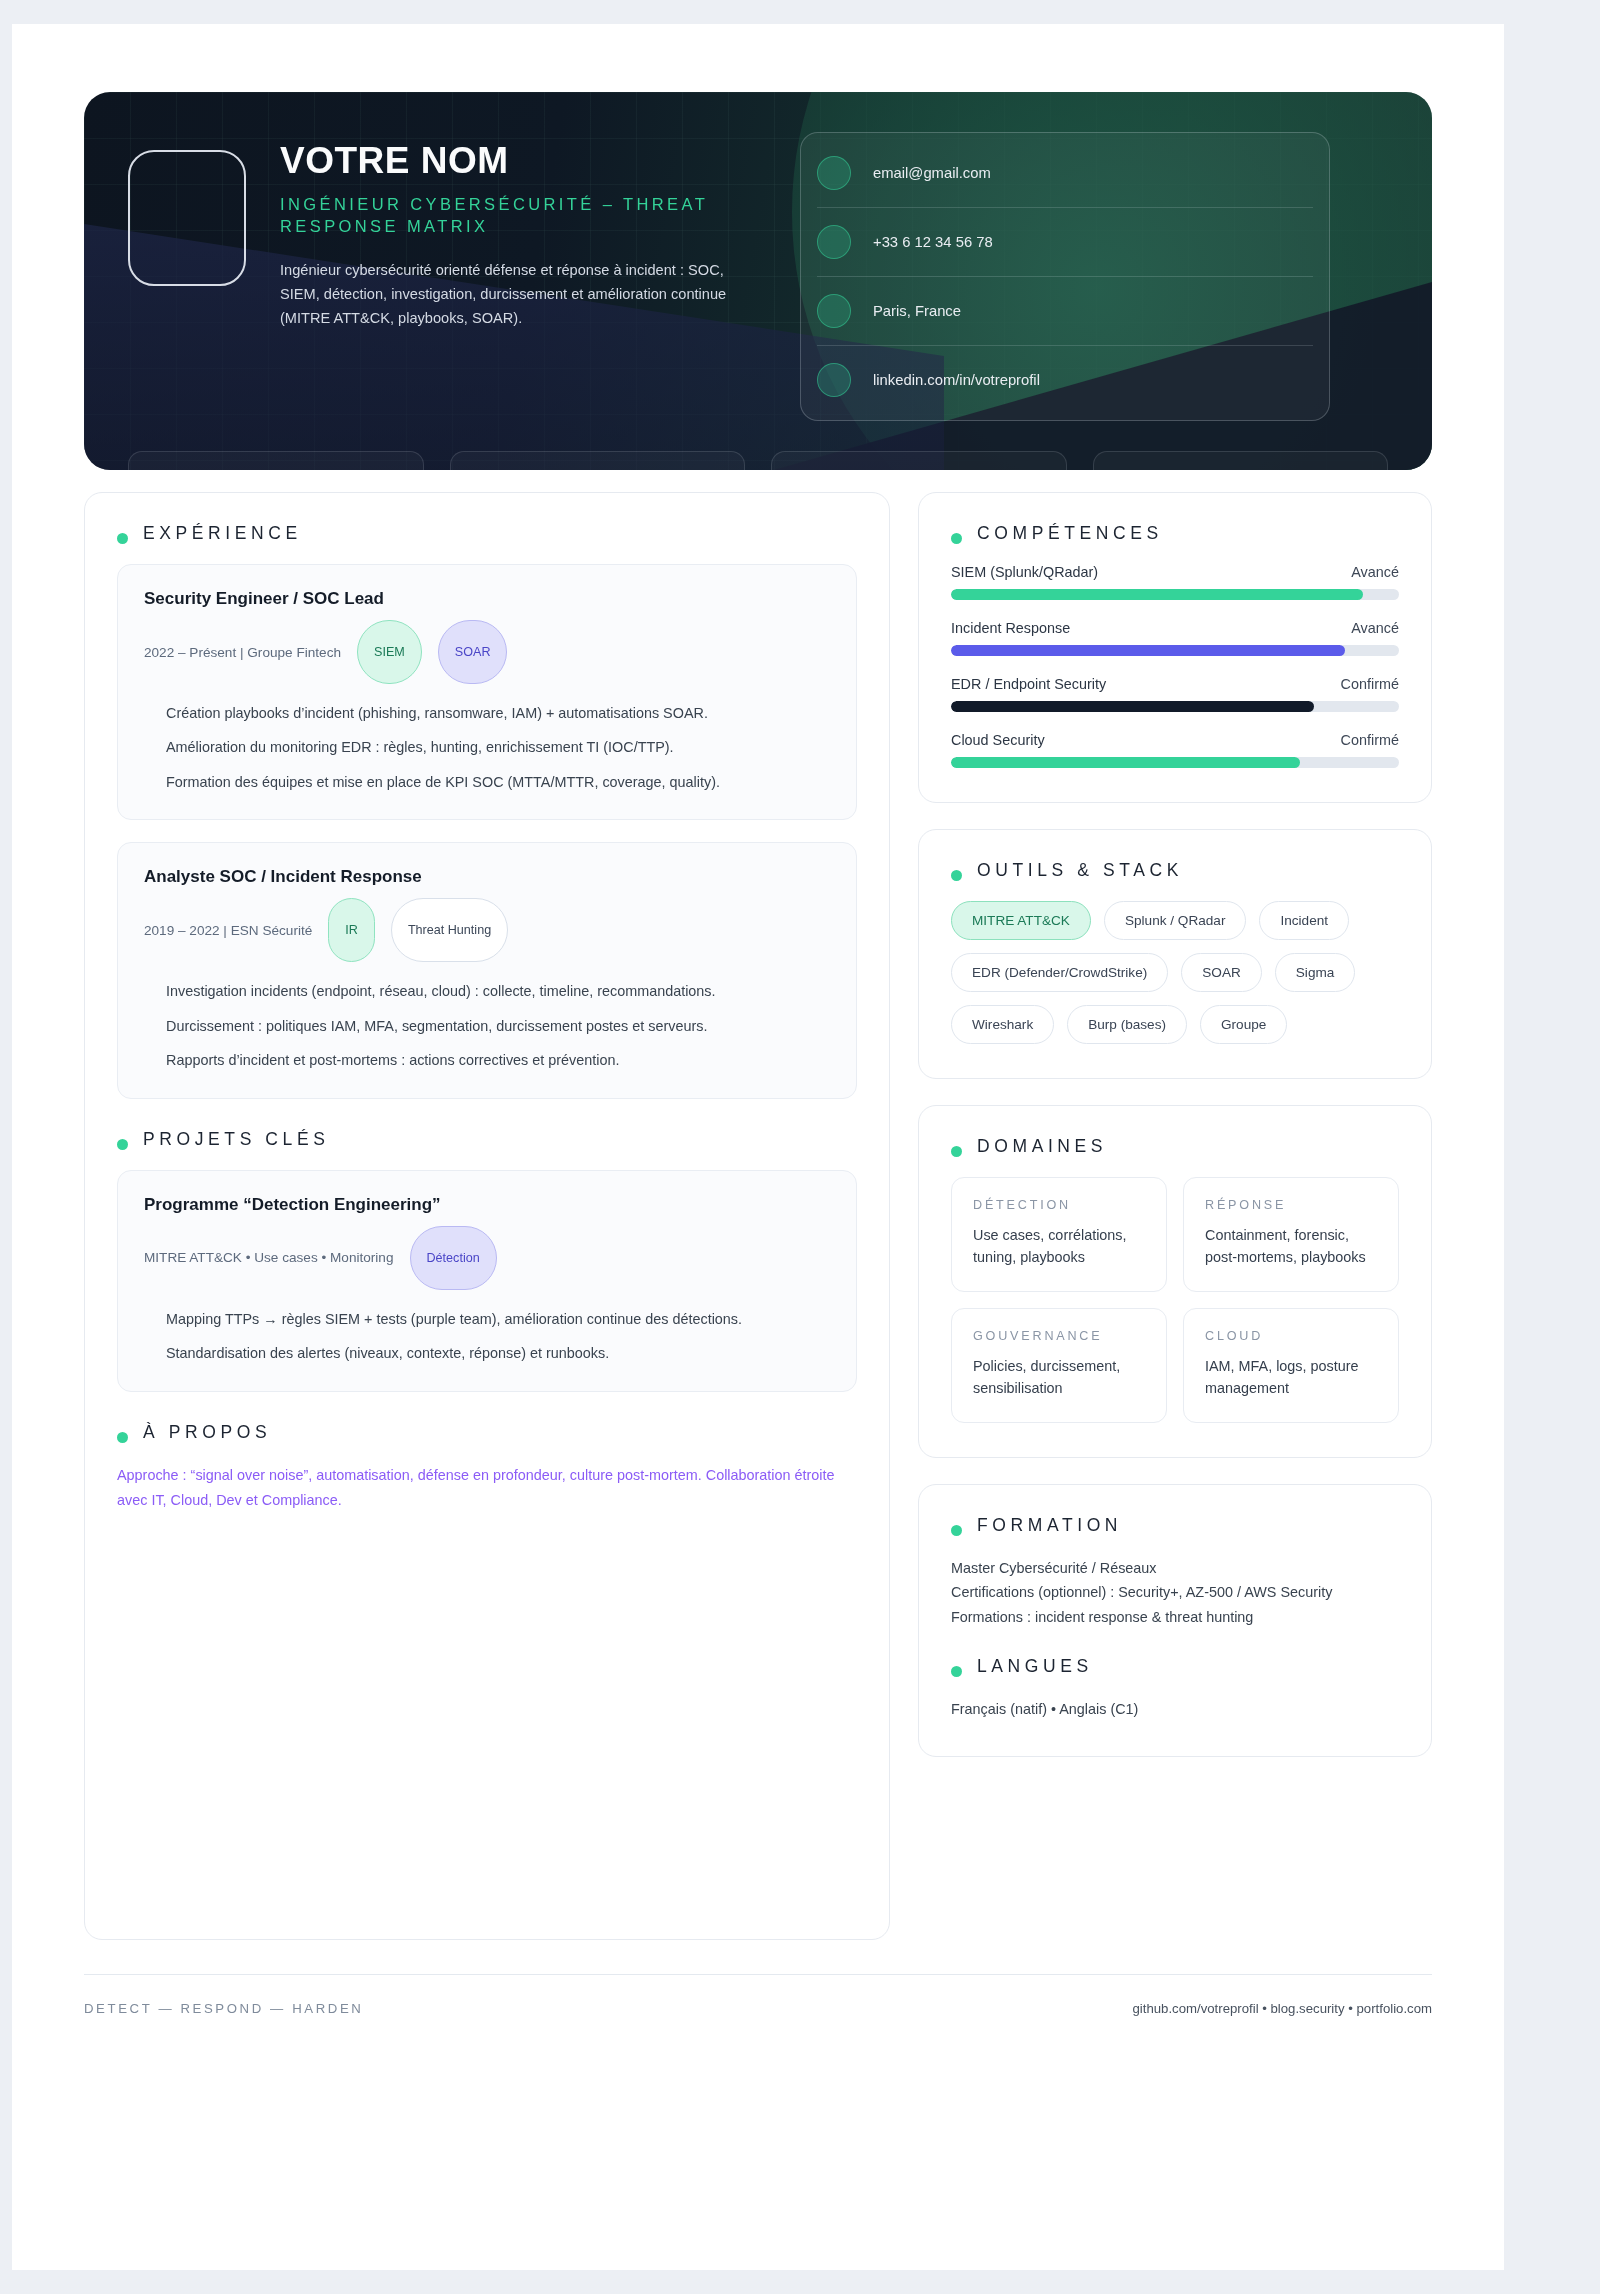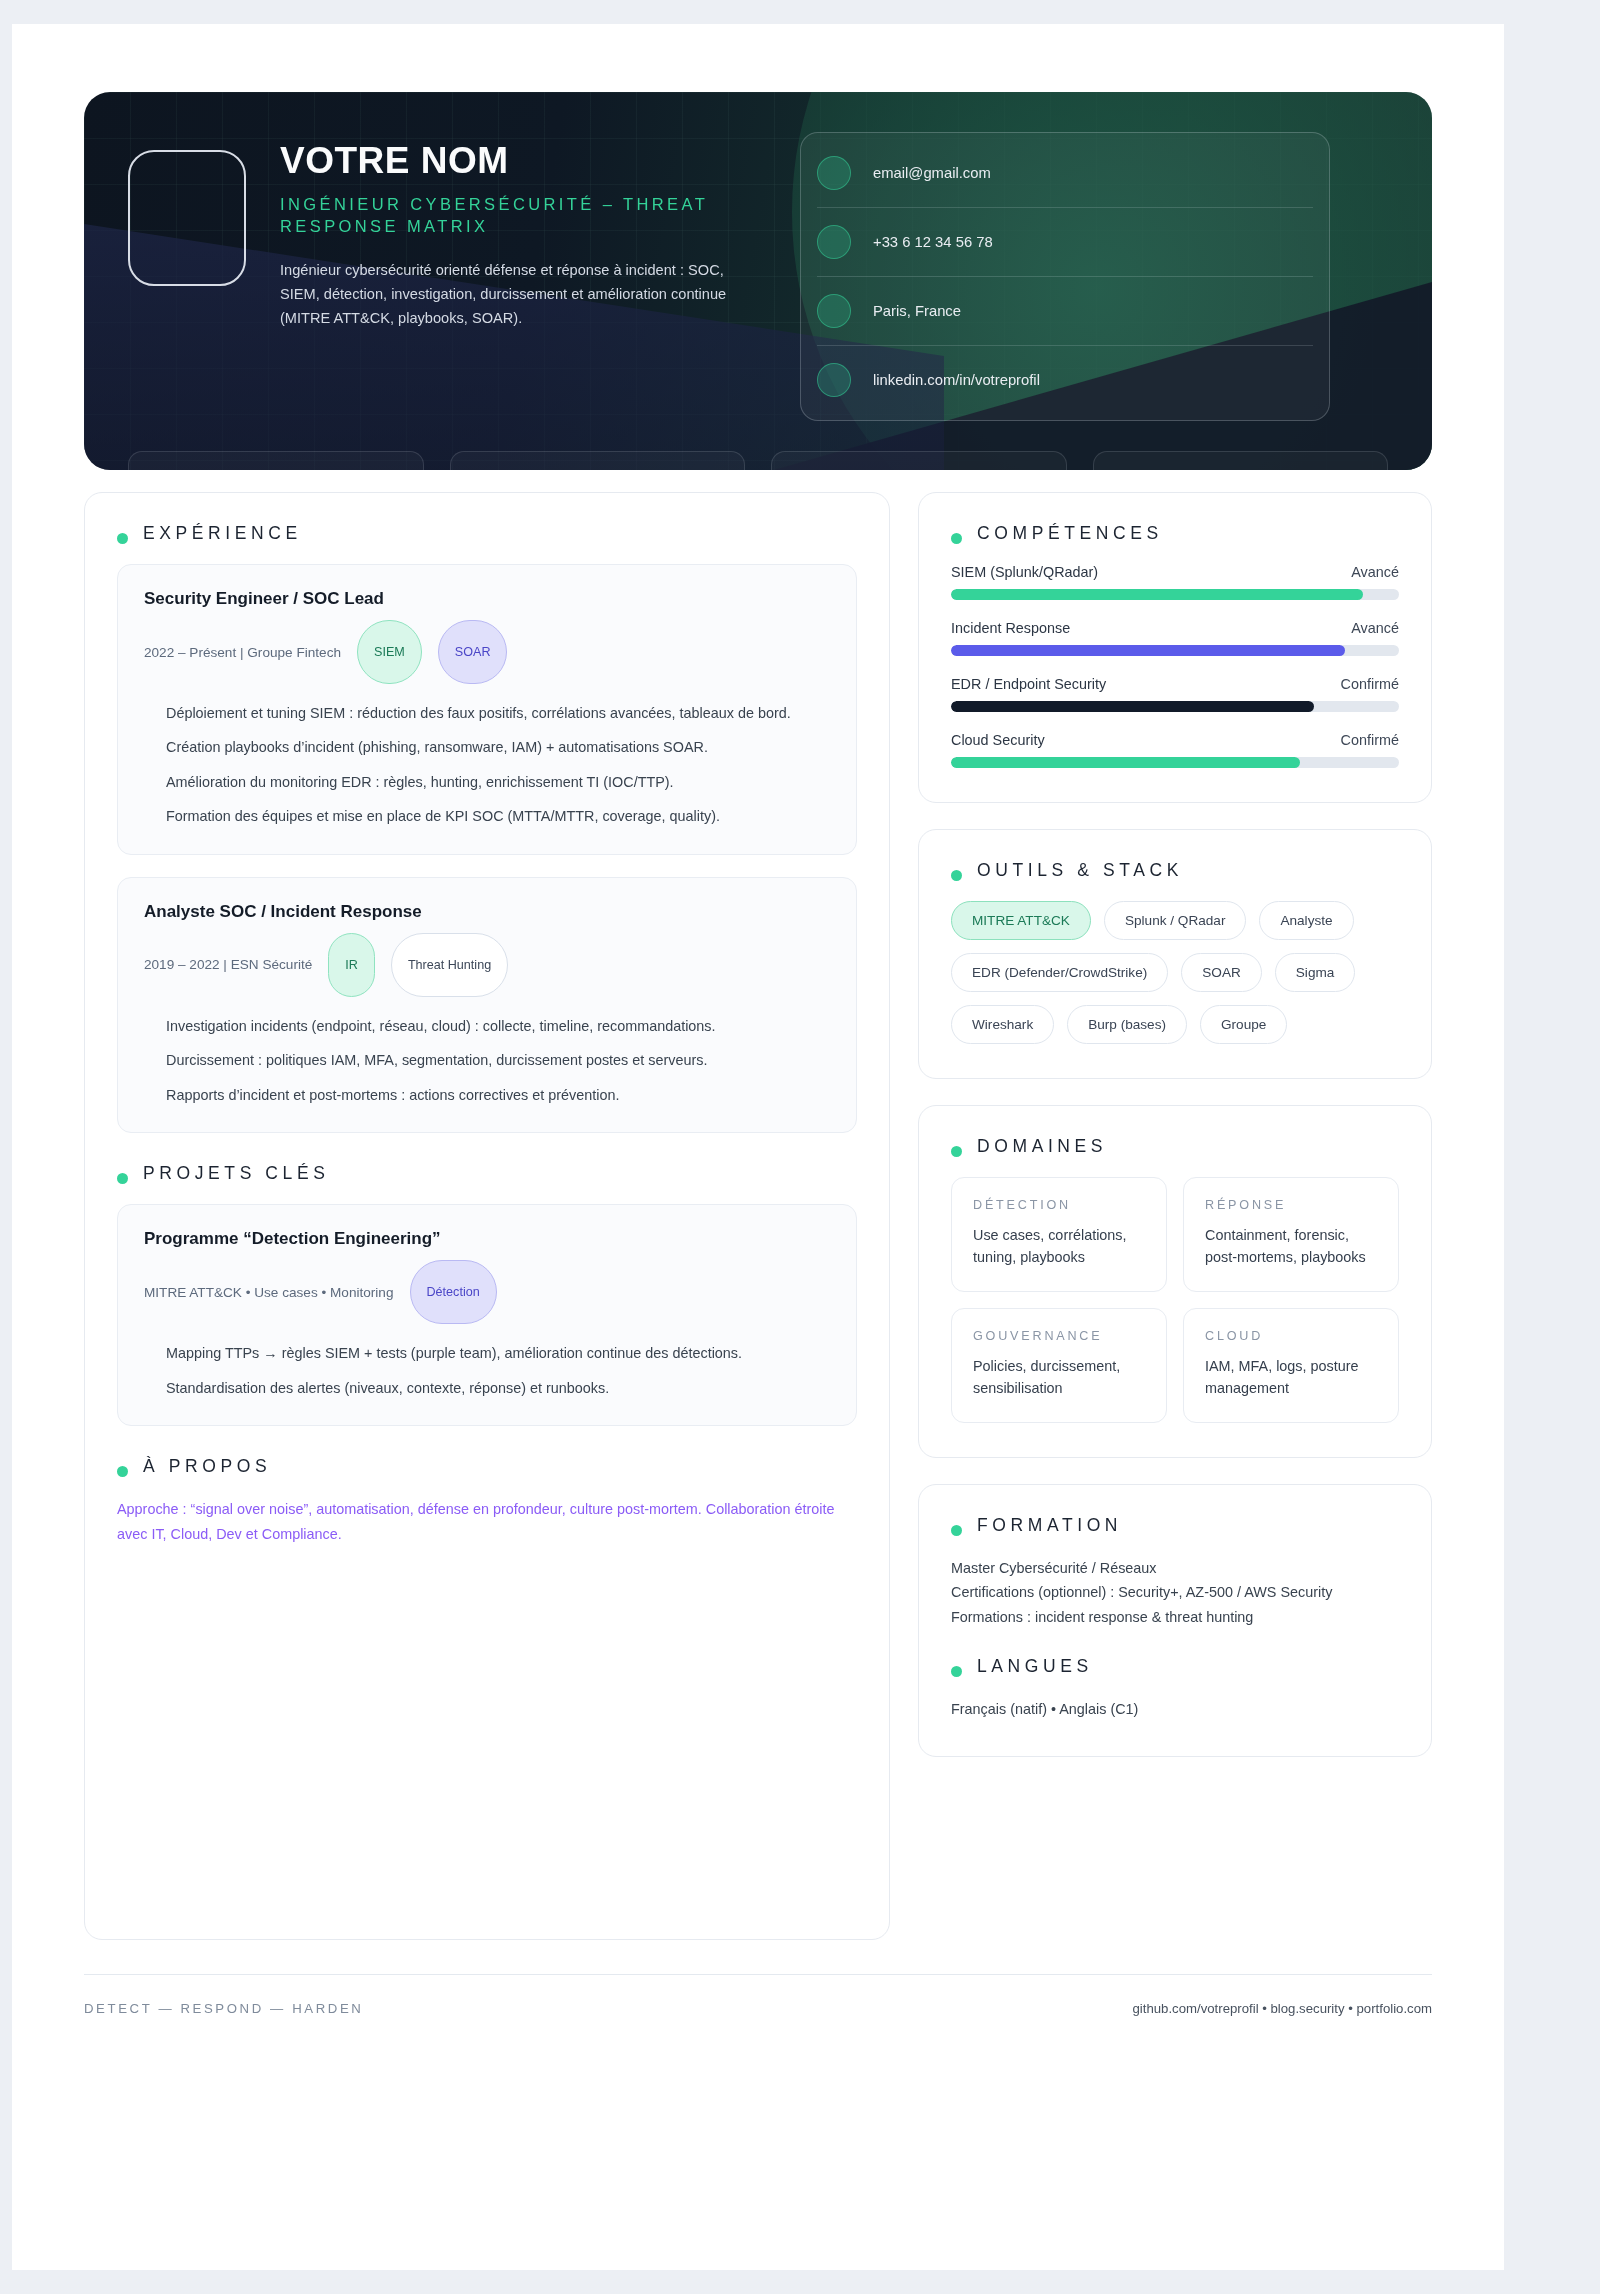--- a/index.html
+++ b/index.html
@@ -275,21 +275,20 @@
         </div>
 
         <div class="item">
           <div class="item-title">Security Engineer / SOC Lead</div>
           <div class="item-meta-row">
             <span class="item-meta">2022 – Présent | Groupe Fintech</span>
             <span class="chip green">SIEM</span>
             <span class="chip violet">SOAR</span>
           </div>
           <div class="bullets">
-            <div class="bullet">Déploiement et tuning SIEM : réduction des faux positifs, corrélations avancées, tableaux de bord.</div>
             <div class="bullet">Création playbooks d’incident (phishing, ransomware, IAM) + automatisations SOAR.</div>
             <div class="bullet">Amélioration du monitoring EDR : règles, hunting, enrichissement TI (IOC/TTP).</div>
             <div class="bullet">Formation des équipes et mise en place de KPI SOC (MTTA/MTTR, coverage, quality).</div>
           </div>
         </div>
 
         <div class="item">
           <div class="item-title">Analyste SOC / Incident Response</div>
           <div class="item-meta-row">
             <span class="item-meta">2019 – 2022 | ESN Sécurité</span>
@@ -378,21 +377,21 @@
       </div>
 
       <div class="card">
         <div class="sec-title">
           <span class="sec-dot"></span>
           <span>OUTILS &amp; STACK</span>
         </div>
         <div class="tool-wrap">
           <span class="tool active">MITRE ATT&amp;CK</span>
           <span class="tool">Splunk / QRadar</span>
-          <span class="tool">Analyste</span>
+          <span class="tool">Incident</span>
           <span class="tool">EDR (Defender/CrowdStrike)</span>
           <span class="tool">SOAR</span>
           <span class="tool">Sigma</span>
           <span class="tool">Wireshark</span>
           <span class="tool">Burp (bases)</span>
           <span class="tool">Groupe</span>
         </div>
       </div>
 
       <div class="card">

